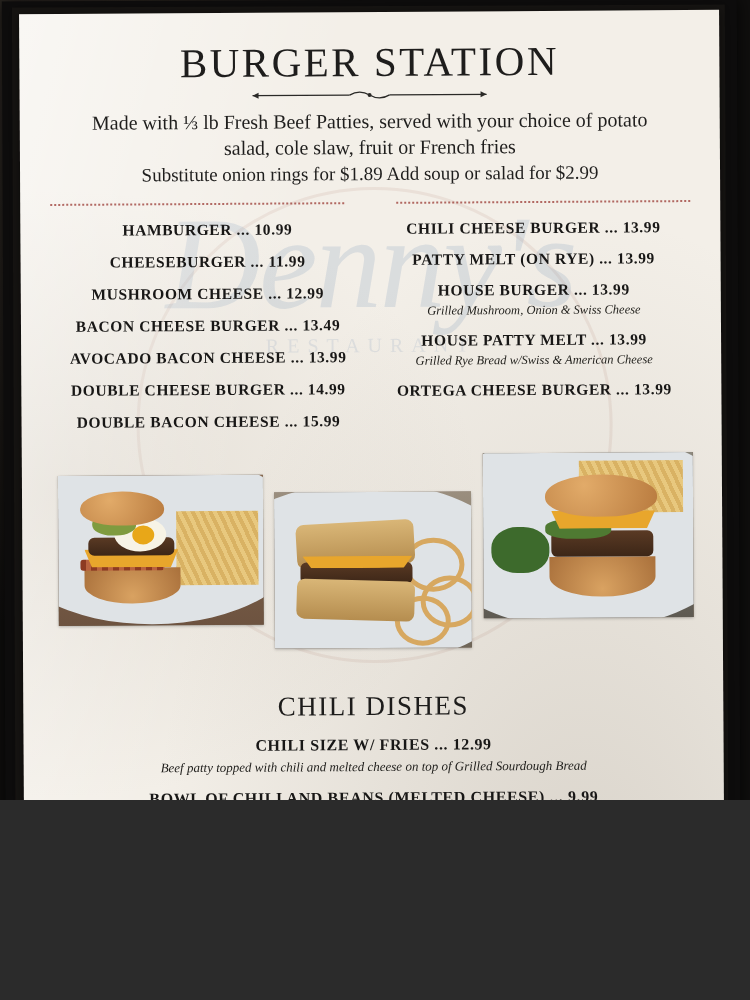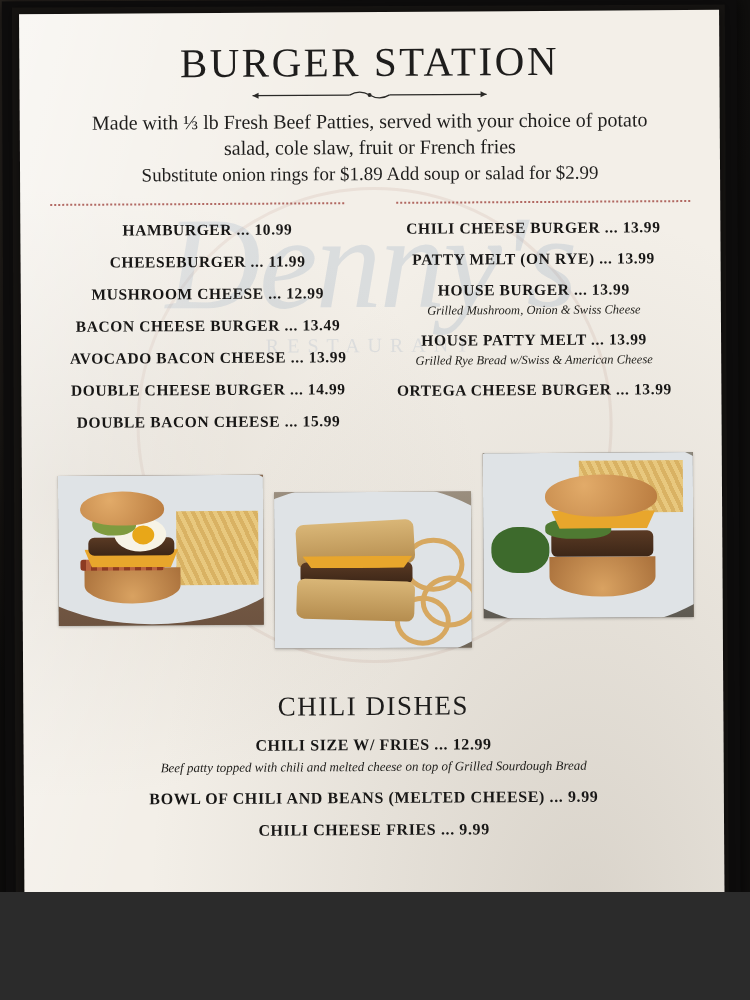--- a/index.html
+++ b/index.html
@@ -11,21 +11,21 @@
     width: 750px;
     height: 1000px;
     overflow: hidden;
     font-family: "Liberation Serif", serif;
   }
 
   
   #page {
     position: relative;
     width: 750px;
-    height: 892px;
+    height: 800px;
     background: #171513;
     overflow: hidden;
   }
   #page::before {
     content: "";
     position: absolute;
     inset: 0;
     background:
       radial-gradient(circle at 20% 10%, #3a332c 0%, #100f0e 60%),
       linear-gradient(160deg, #2a2520 0%, #0d0c0b 100%);

